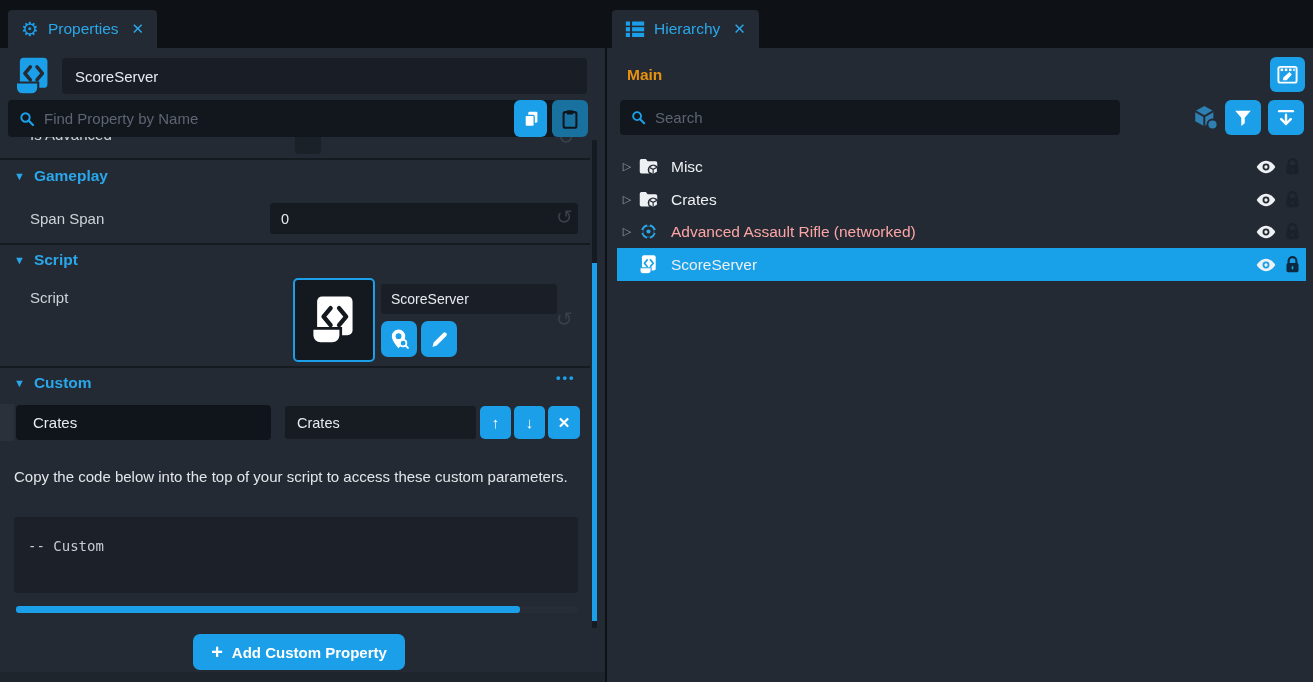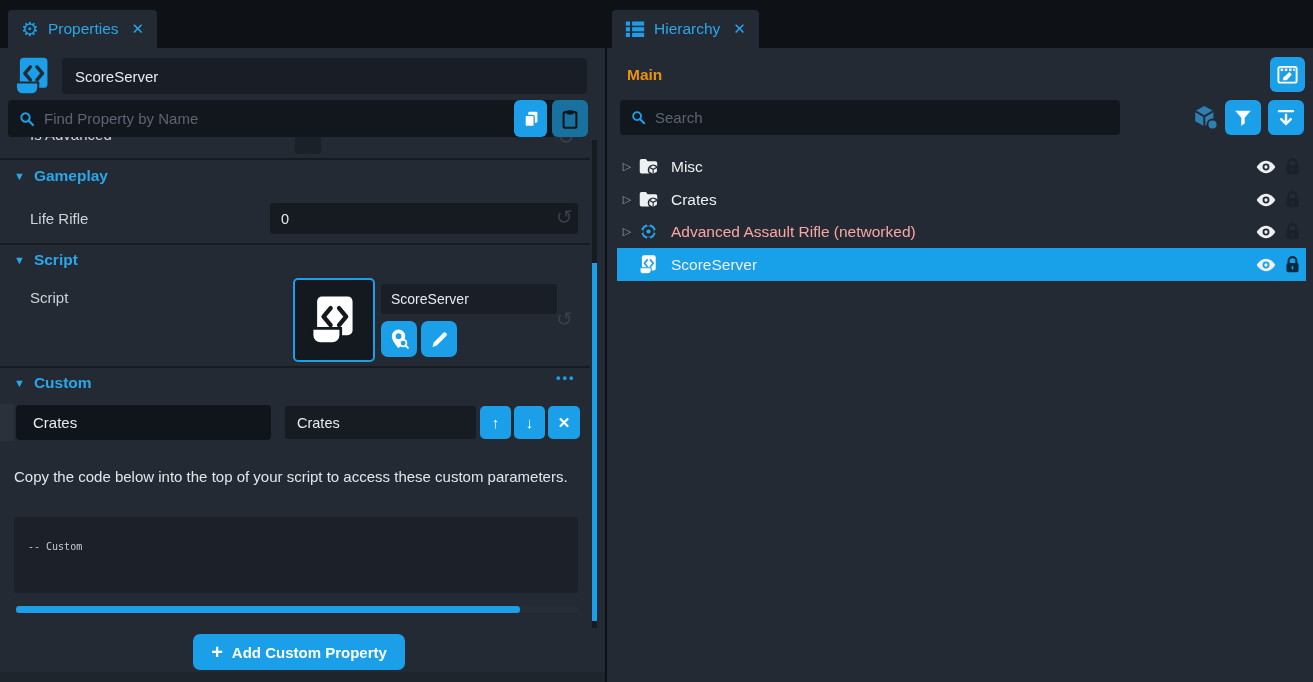--- a/index.html
+++ b/index.html
@@ -59,21 +59,21 @@
   .tree-expander { position:absolute; left:4px; color:#9aa1ab; font-size:11px; width:12px; text-align:center; }
   .tree-icon { position:absolute; left:21px; width:21px; height:21px; }
   .tree-label { position:absolute; left:54px; font-size:15.5px; color:#edf0f3; }
   .tree-label.accent { color:#fca5a5; }
   .row-eye { position:absolute; left:638px; width:22px; height:22px; color:#eef1f4; cursor:pointer; }
   .row-lock { position:absolute; left:667px; width:17px; height:19px; color:#1b212a; cursor:pointer; }
   .tree-row.selected .row-lock { color:#0d2940; }
   .ico { width:100%; height:100%; display:block; }
   .code-pre {
     font-family:"DejaVu Sans Mono","Liberation Mono",monospace;
-    font-size:10px; color:#c7ccd3; line-height:17px; white-space:pre;
+    font-size:14px; color:#c7ccd3; line-height:17px; white-space:pre;
   }
 </style>
 </head>
 <body>
 
 <svg width="0" height="0" style="position:absolute">
   <defs>
     <symbol id="i-script" viewBox="0 0 32 32">
       <rect x="6" y="2" width="21" height="23" rx="3" fill="currentColor"></rect>
       <path d="M3 21h17v4a5 5 0 0 1-5 5H8a5 5 0 0 1-5-5z" fill="currentColor" stroke="var(--cut,#242a33)" stroke-width="1.6"></path>
@@ -198,21 +198,21 @@
       <span class="row-label" style="top:-11px;">Is Advanced</span>
       <span class="abs" style="left:295px;top:-7px;width:26px;height:24px;background:#1b2129;border-radius:4px;"></span>
       <span class="reset-glyph" style="left:558px;top:-10px;">↺</span>
 
       <div class="divider" style="top:21px;"></div>
 
       <div class="section-header" style="top:30px;">
         <span class="section-arrow">▼</span>
         <span class="section-title">Gameplay</span>
       </div>
-      <span class="row-label" style="top:73px;">Life Rifle</span>
+      <span class="row-label" style="top:73px;">Span Span</span>
       <input class="input-dark" style="left: 270px; top: 66px; width: 308px; height: 31px; background: rgb(22, 27, 34); border-radius: 3px; font-size: 14.5px; padding: 0px 11px;" value="0">
       <span class="reset-glyph" style="left:556px;top:70px;">↺</span>
 
       <div class="divider" style="top:106px;"></div>
 
       <div class="section-header" style="top:114px;">
         <span class="section-arrow">▼</span>
         <span class="section-title">Script</span>
       </div>
       <span class="row-label" style="top:152px;">Script</span>

